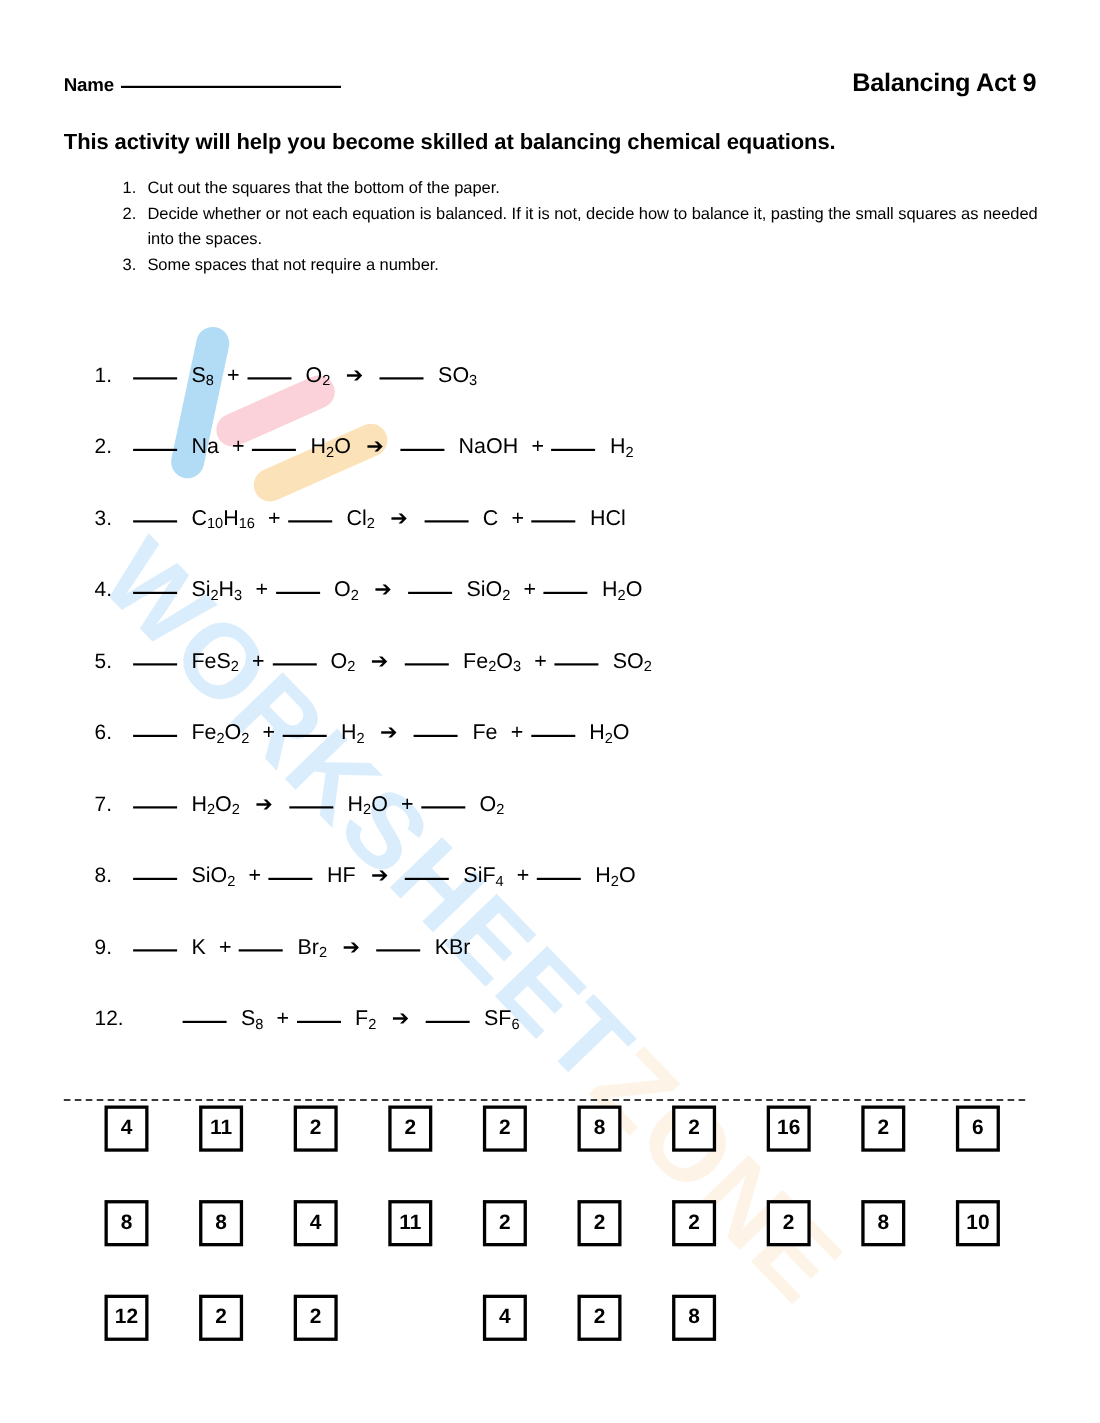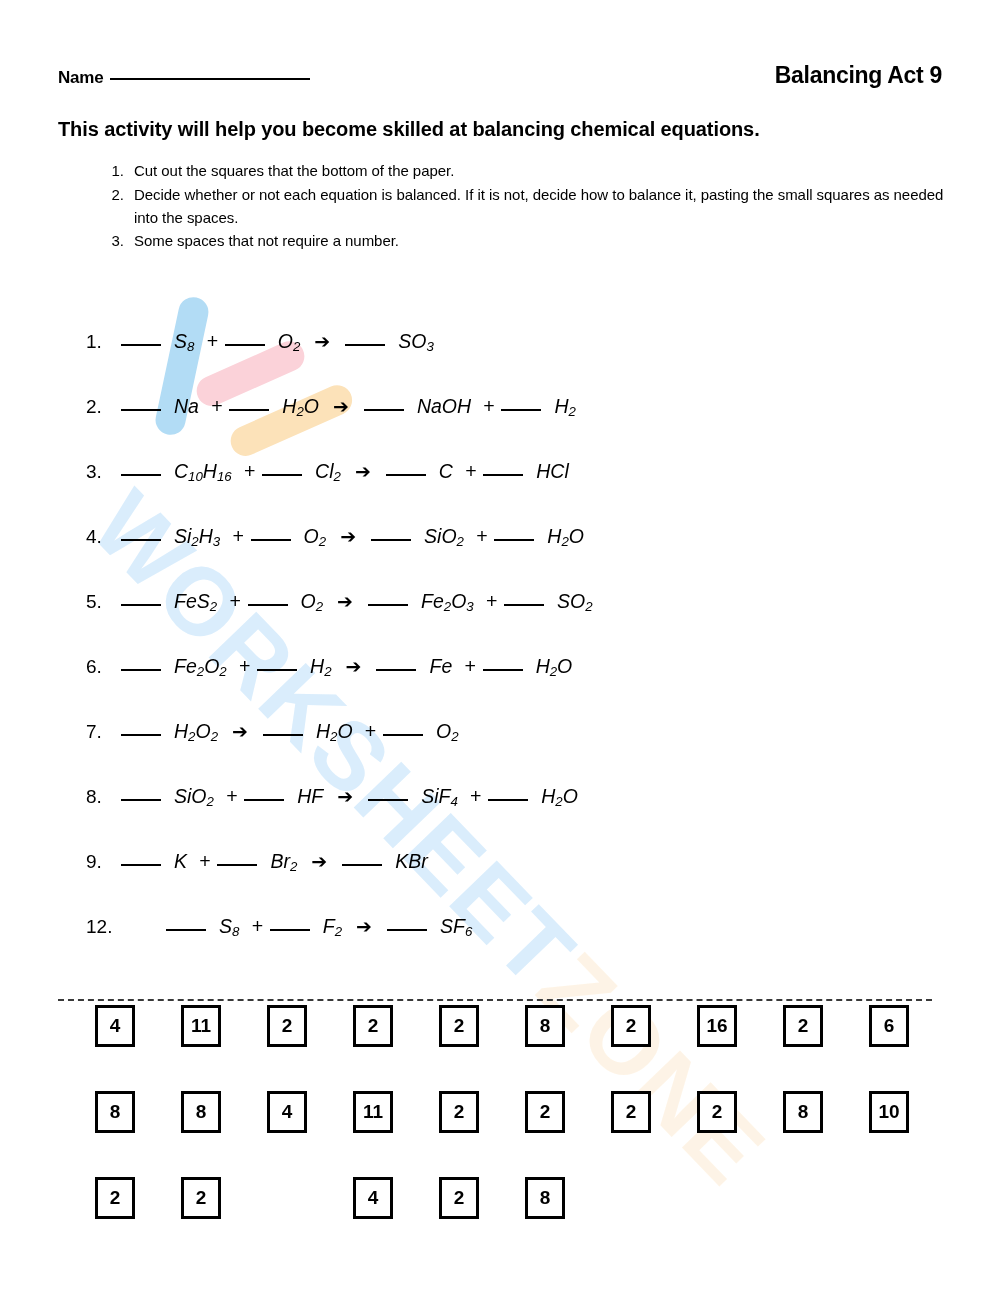--- a/index.html
+++ b/index.html
@@ -140,21 +140,20 @@
     font-size: 19.5px;
     white-space: nowrap;
   }
   .eq-num {
     width: 34px;
     flex: 0 0 auto;
     font-size: 19px;
   }
   .eq-body {
     flex: 1 1 auto;
-    font-style: italic;
   }
   .eq-body.indent { padding-left: 45px; }
   .blank {
     display: inline-block;
     width: 40px;
     border-bottom: 2px solid #000;
     position: relative;
     top: -2px;
     margin: 0 1px;
   }
@@ -348,20 +347,23 @@
           </div>
           <div class="box-cell">
             <div class="num-box">8</div>
           </div>
           <div class="box-cell">
             <div class="num-box">10</div>
           </div>
         </div>
         <div class="box-row">
           <div class="box-cell">
+            <div class="num-box">12</div>
+          </div>
+          <div class="box-cell">
             <div class="num-box">2</div>
           </div>
           <div class="box-cell">
             <div class="num-box">2</div>
           </div>
           <div class="box-cell">
             <div class="num-box empty"></div>
           </div>
           <div class="box-cell">
             <div class="num-box">4</div>

